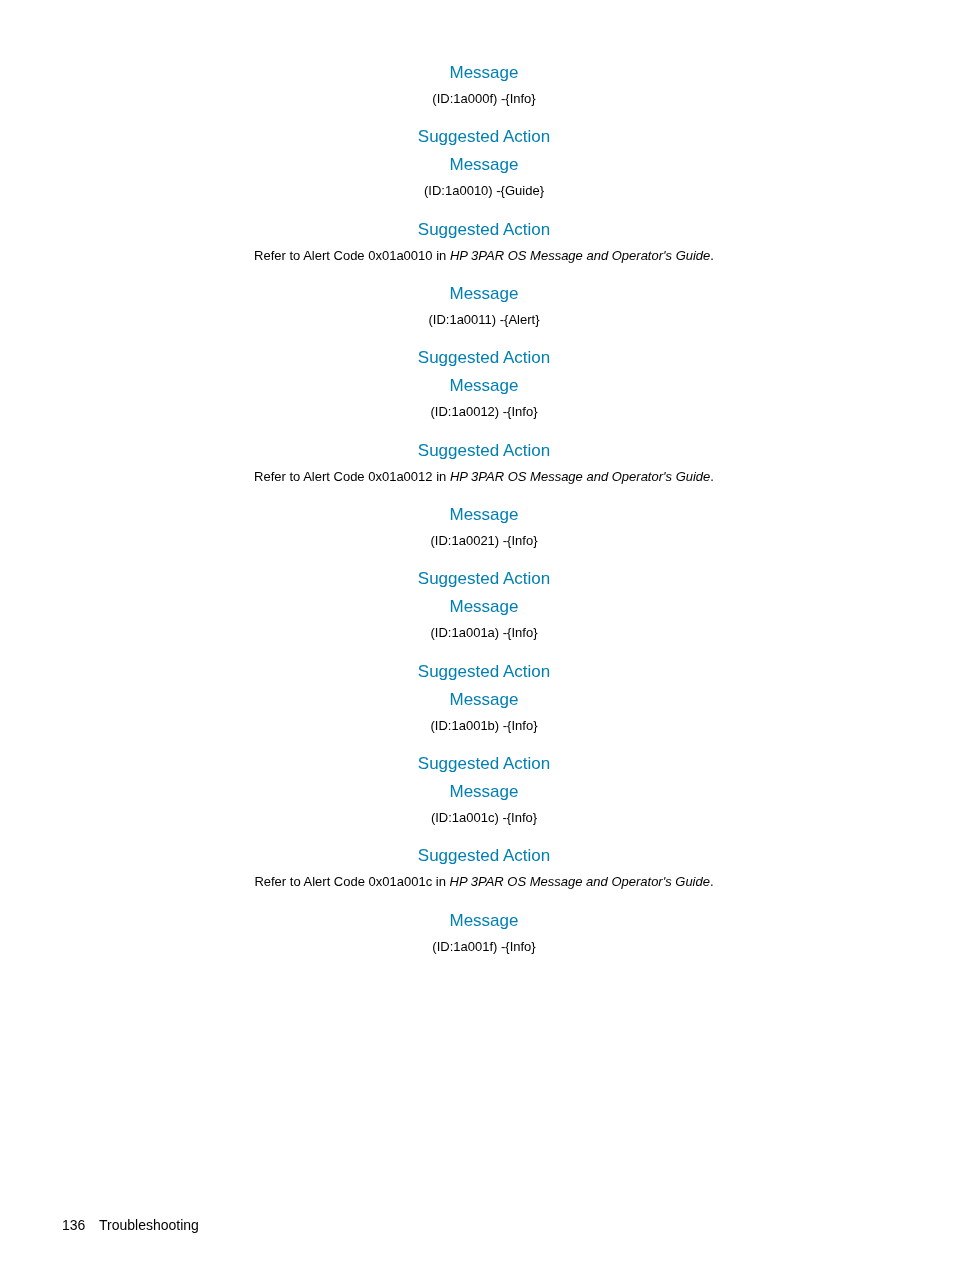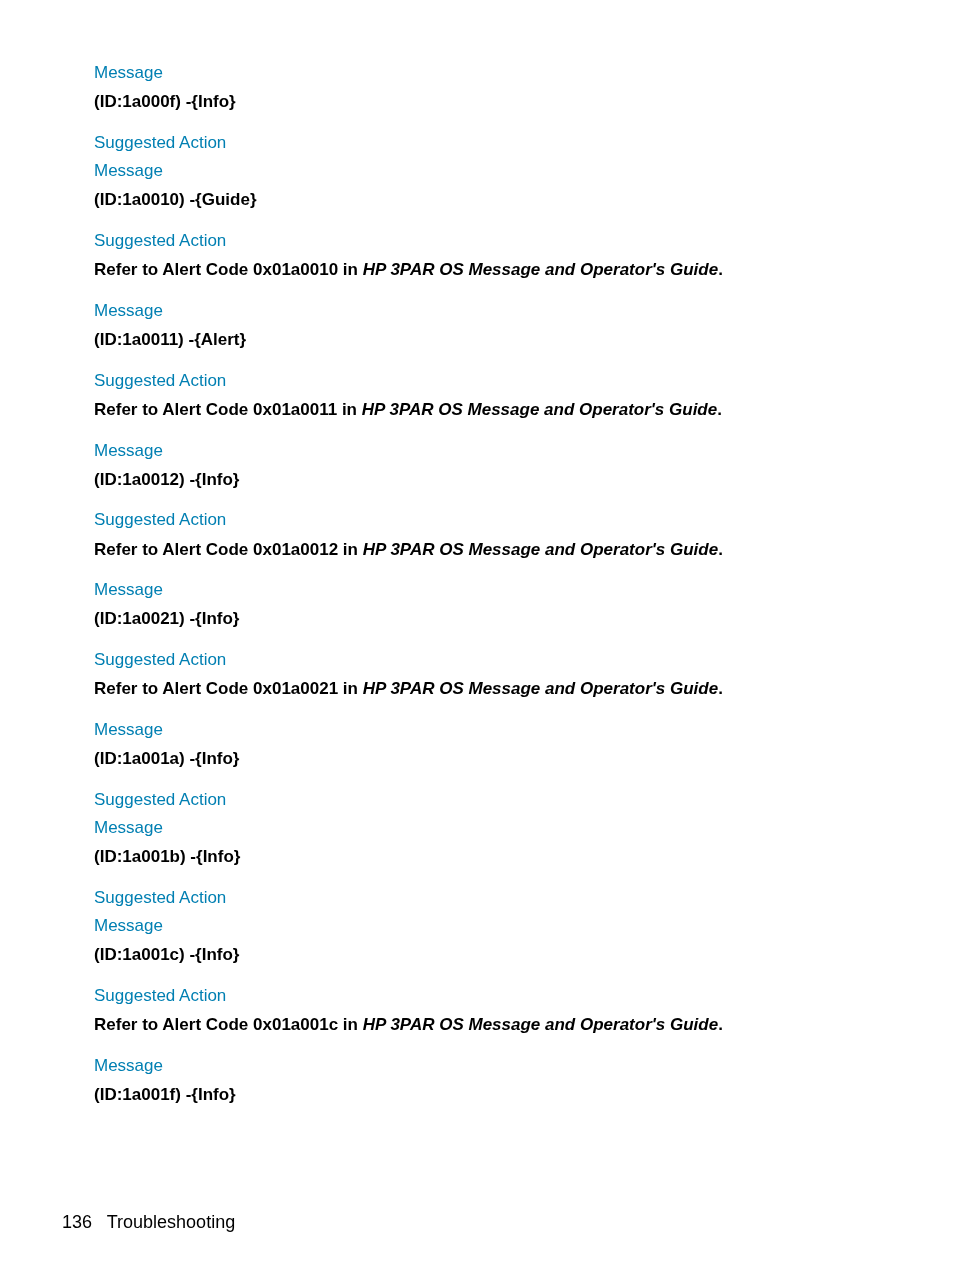--- a/index.html
+++ b/index.html
@@ -7,73 +7,72 @@
     margin: 0;
     padding: 0;
     width: 954px;
     height: 1271px;
     background: #ffffff;
     font-family: "Futura", "Century Gothic", "Trebuchet MS", sans-serif;
     color: #000000;
     position: relative;
   }
   .page {
-    padding: 62px 60px 0 94px;
+    padding: 62px 60px 0 74px;
+    text-align: center;
   }
   .heading {
     color: #007fb2;
     font-size: 17px;
     font-weight: 400;
     margin: 0 0 6px 0;
     line-height: 1.3;
   }
   .body-text {
     color: #000000;
-    font-size: 17px;
-    font-weight: 700;
+    font-size: 13px;
+    font-weight: 400;
     margin: 0 0 18px 0;
     line-height: 1.4;
   }
   .body-text em {
     font-style: italic;
   }
   .footer {
     position: absolute;
     bottom: 38px;
     left: 62px;
-    font-size: 18px;
+    font-size: 14px;
     color: #000000;
   }
   .footer .pagenum {
     margin-right: 10px;
   }
 </style>
 </head>
 <body>
 
 <div class="page" id="entries-container">
 <div class="heading">Message</div>
     <div class="body-text">(ID:1a000f) -{Info}</div>
     <div class="heading">Suggested Action</div>
     <div class="heading">Message</div>
     <div class="body-text">(ID:1a0010) -{Guide}</div>
     <div class="heading">Suggested Action</div>
     <div class="body-text"><span>Refer to Alert Code </span><span>0x01a0010</span><span> in </span><em>HP 3PAR OS Message and Operator's Guide</em><span>.</span></div>
     <div class="heading">Message</div>
     <div class="body-text">(ID:1a0011) -{Alert}</div>
     <div class="heading">Suggested Action</div>
-    <div class="body-text"><span>Refer to Alert Code </span><span>0x01a0011</span><span> in </span><em>HP 3PAR OS Message and Operator's Guide</em><span>.</span></div>
     <div class="heading">Message</div>
     <div class="body-text">(ID:1a0012) -{Info}</div>
     <div class="heading">Suggested Action</div>
     <div class="body-text"><span>Refer to Alert Code </span><span>0x01a0012</span><span> in </span><em>HP 3PAR OS Message and Operator's Guide</em><span>.</span></div>
     <div class="heading">Message</div>
     <div class="body-text">(ID:1a0021) -{Info}</div>
     <div class="heading">Suggested Action</div>
-    <div class="body-text"><span>Refer to Alert Code </span><span>0x01a0021</span><span> in </span><em>HP 3PAR OS Message and Operator's Guide</em><span>.</span></div>
     <div class="heading">Message</div>
     <div class="body-text">(ID:1a001a) -{Info}</div>
     <div class="heading">Suggested Action</div>
     <div class="heading">Message</div>
     <div class="body-text">(ID:1a001b) -{Info}</div>
     <div class="heading">Suggested Action</div>
     <div class="heading">Message</div>
     <div class="body-text">(ID:1a001c) -{Info}</div>
     <div class="heading">Suggested Action</div>
     <div class="body-text"><span>Refer to Alert Code </span><span>0x01a001c</span><span> in </span><em>HP 3PAR OS Message and Operator's Guide</em><span>.</span></div>

